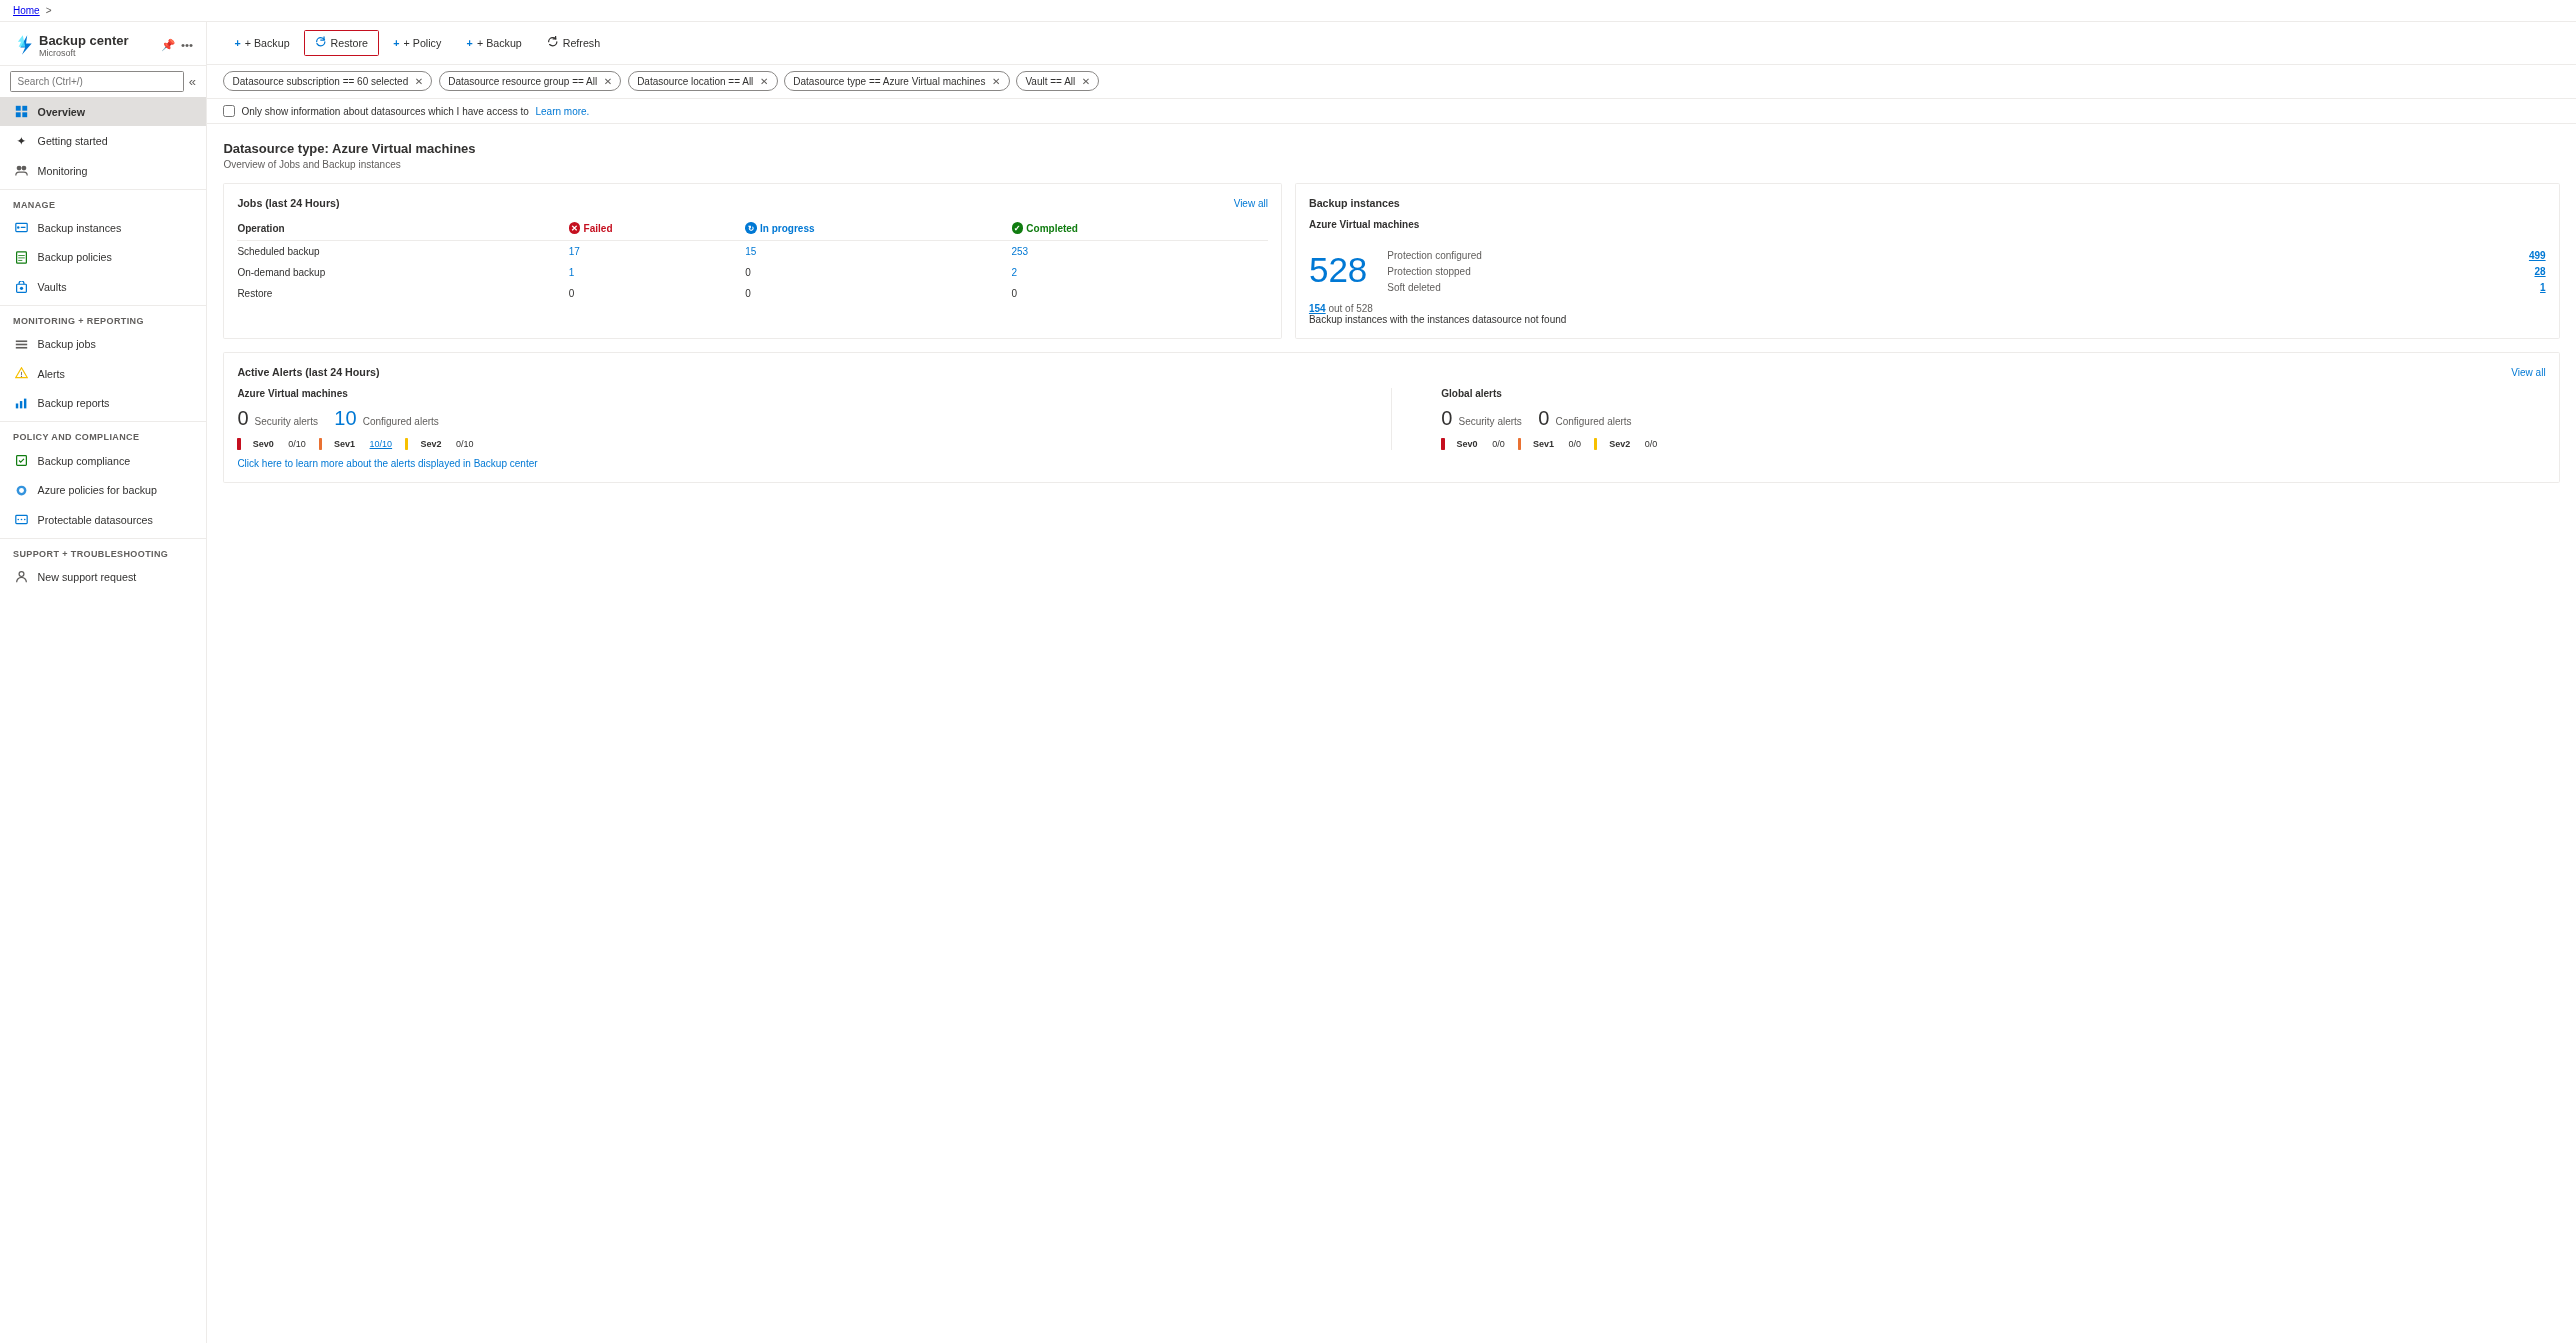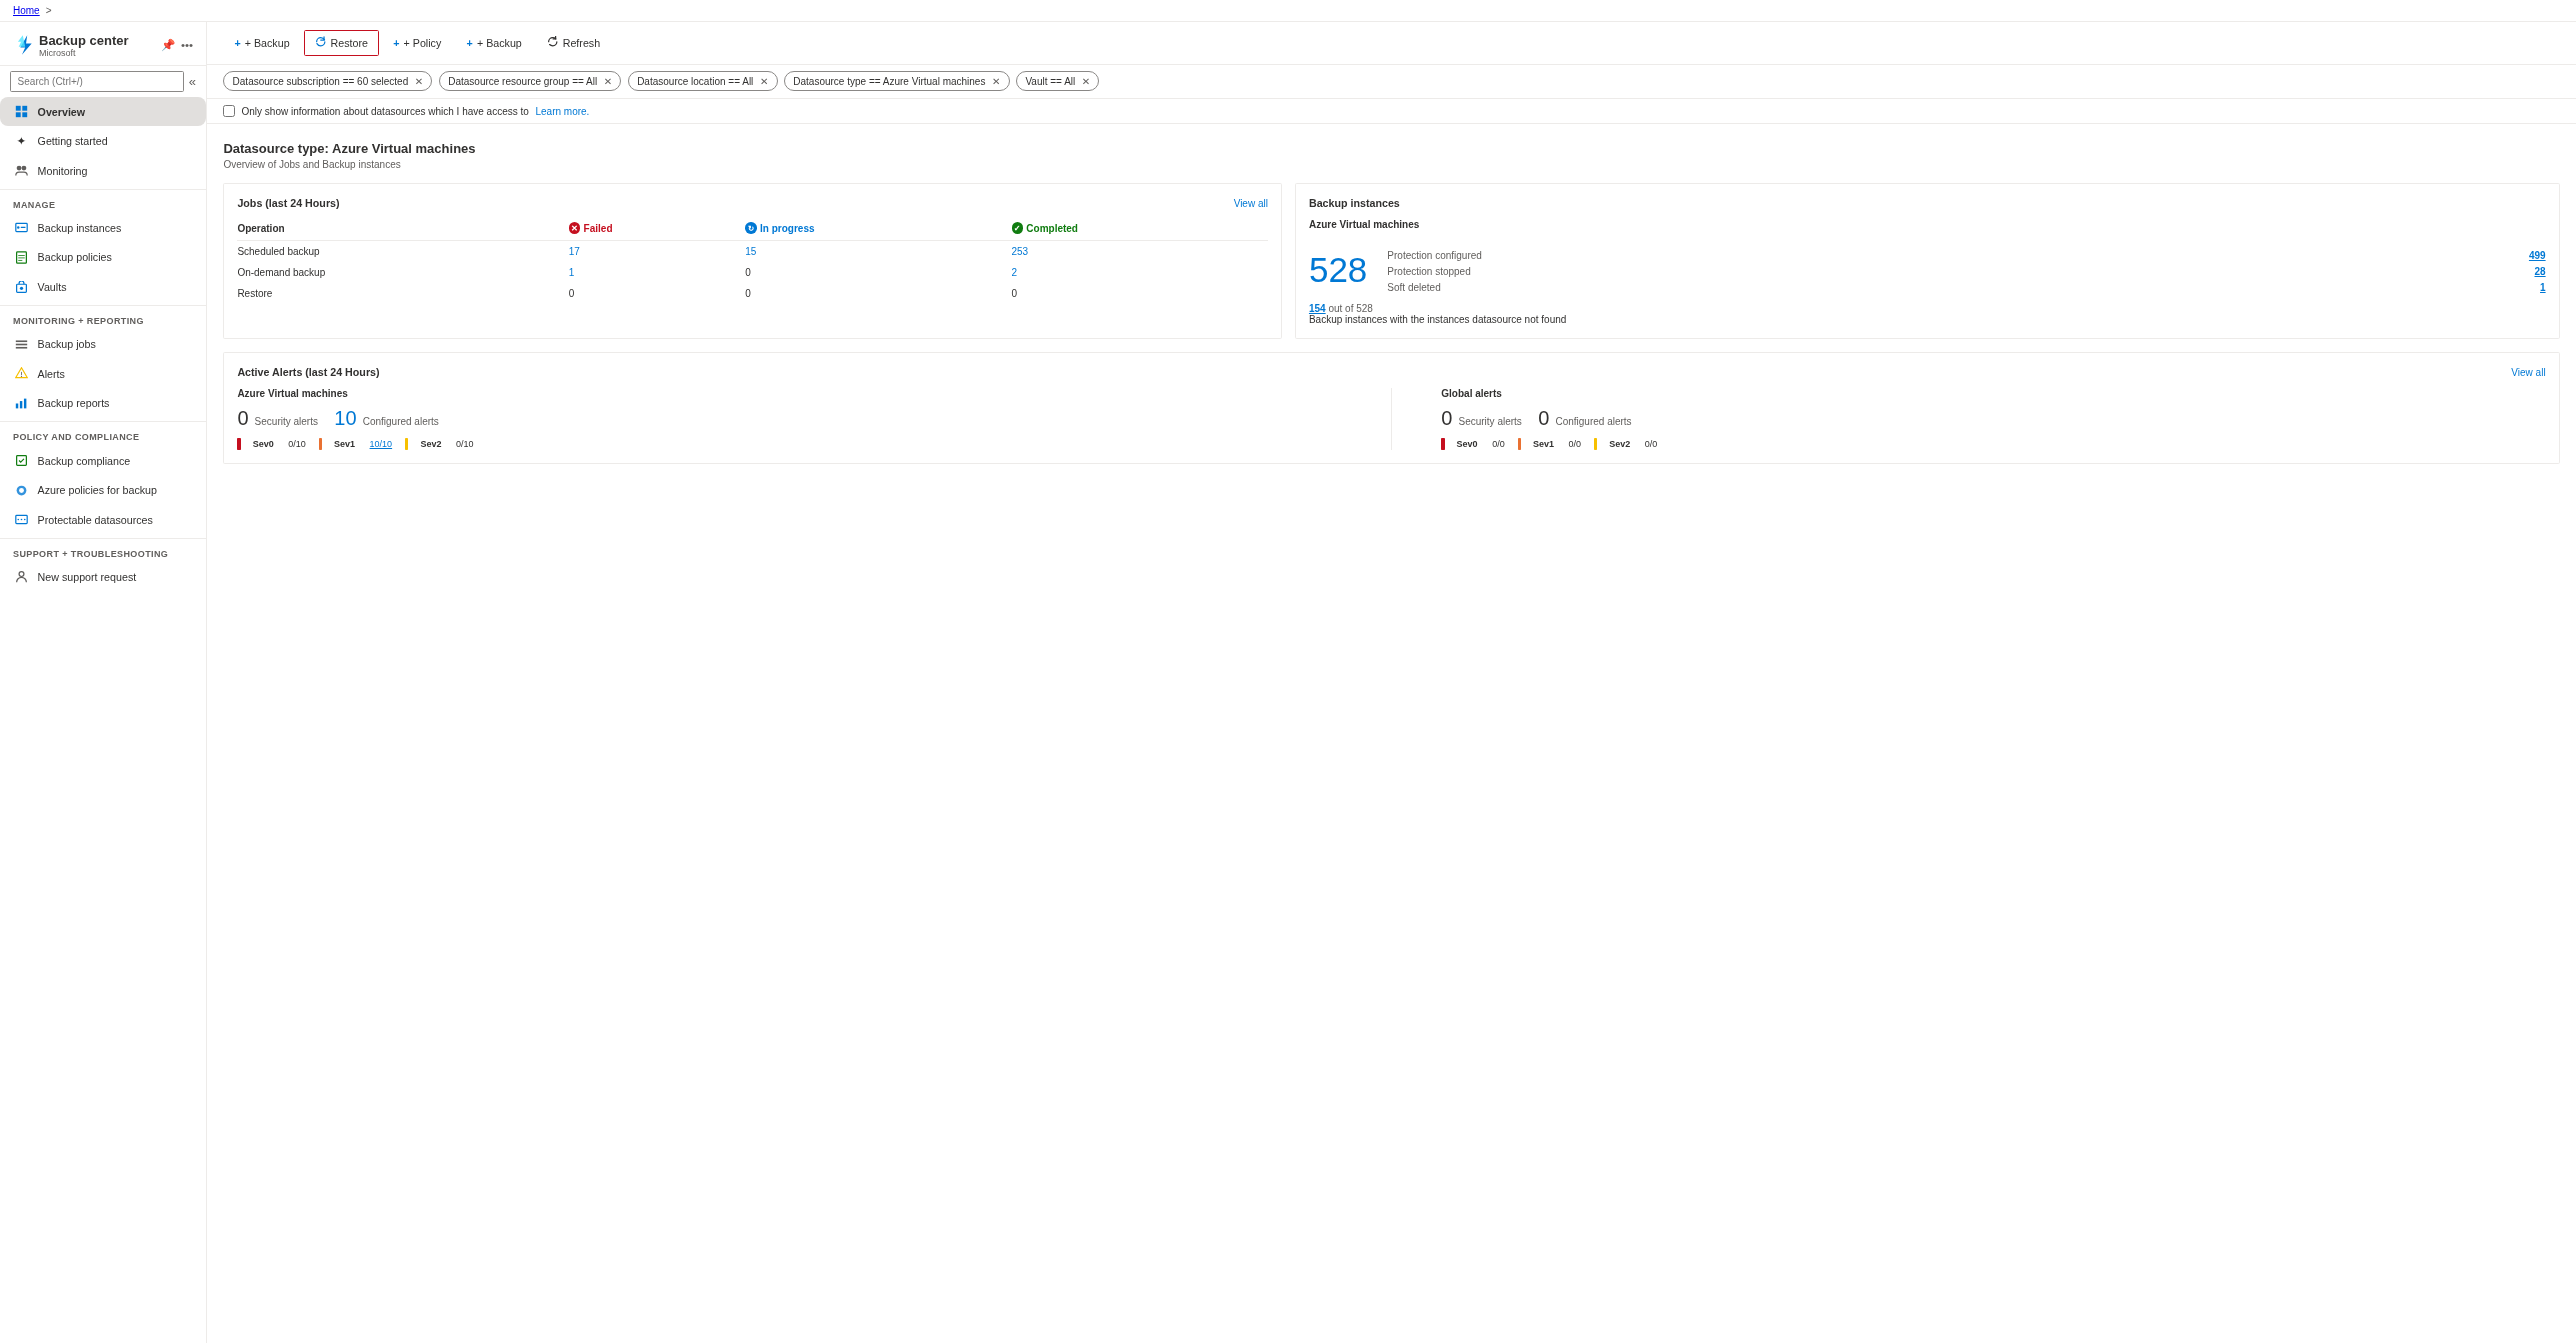--- a/index.html
+++ b/index.html
@@ -17,21 +17,21 @@
     .sidebar { width: 207px; min-width: 207px; background: #fff; border-right: 0.8px solid #edebe9; display: flex; flex-direction: column; overflow-y: auto; }
 
     .sidebar-header { display: flex; align-items: center; padding: 10px 13px 6.6px; border-bottom: 0.8px solid #edebe9; }
     .sidebar-title-block { display: flex; flex-direction: column; }
     .sidebar-title { font-size: 13px; font-weight: 600; color: #323130; }
     .sidebar-subtitle { font-size: 9px; color: #605e5c; }
 
     .sidebar-search-row { display: flex; align-items: center; padding: 5px 10px; }
 
     .nav-item { display: flex; align-items: center; padding: 6.6px 13px; cursor: pointer; color: #323130; font-size: 10.7px; gap: 8.2px; }
-    .nav-item.active { background: #e1dfdd; font-weight: 600; border-radius: 8px; }
+    .nav-item.active { background: #e1dfdd; font-weight: 600; }
 
     .nav-section-label { padding: 10px 13px 3.3px; font-size: 9px; font-weight: 600; color: #605e5c; text-transform: uppercase; letter-spacing: 0.4px; border-top: 0.8px solid #edebe9; margin-top: 3.3px; }
 
     .nav-icon { width: 16.4px; height: 16.4px; display: flex; align-items: center; justify-content: center; font-size: 11.5px; flex-shrink: 0; }
 
     
     .content-area { flex: 1; overflow-y: auto; background: #fff; display: flex; flex-direction: column; }
 
     
     .toolbar { display: flex; align-items: center; padding: 8.2px 16.4px; border-bottom: 0.8px solid #edebe9; gap: 3.3px; background: #fff; }
@@ -518,18 +518,19 @@
                   <span class="sev-value" style="margin-left:2.5px;">0/0</span>
                 </div>
                 <div class="sev-item">
                   <span class="sev-bar sev2-color"></span>
                   <span style="font-weight:600;">Sev2</span>
                   <span class="sev-value" style="margin-left:2.5px;">0/0</span>
                 </div>
               </div>
             </div>
           </div>
+          <a href="#" class="alerts-link">Click here to learn more about the alerts displayed in Backup center</a>
         </div>
       </div>
     </div>
   </div>
 </div>
 
 
 </body></html>

